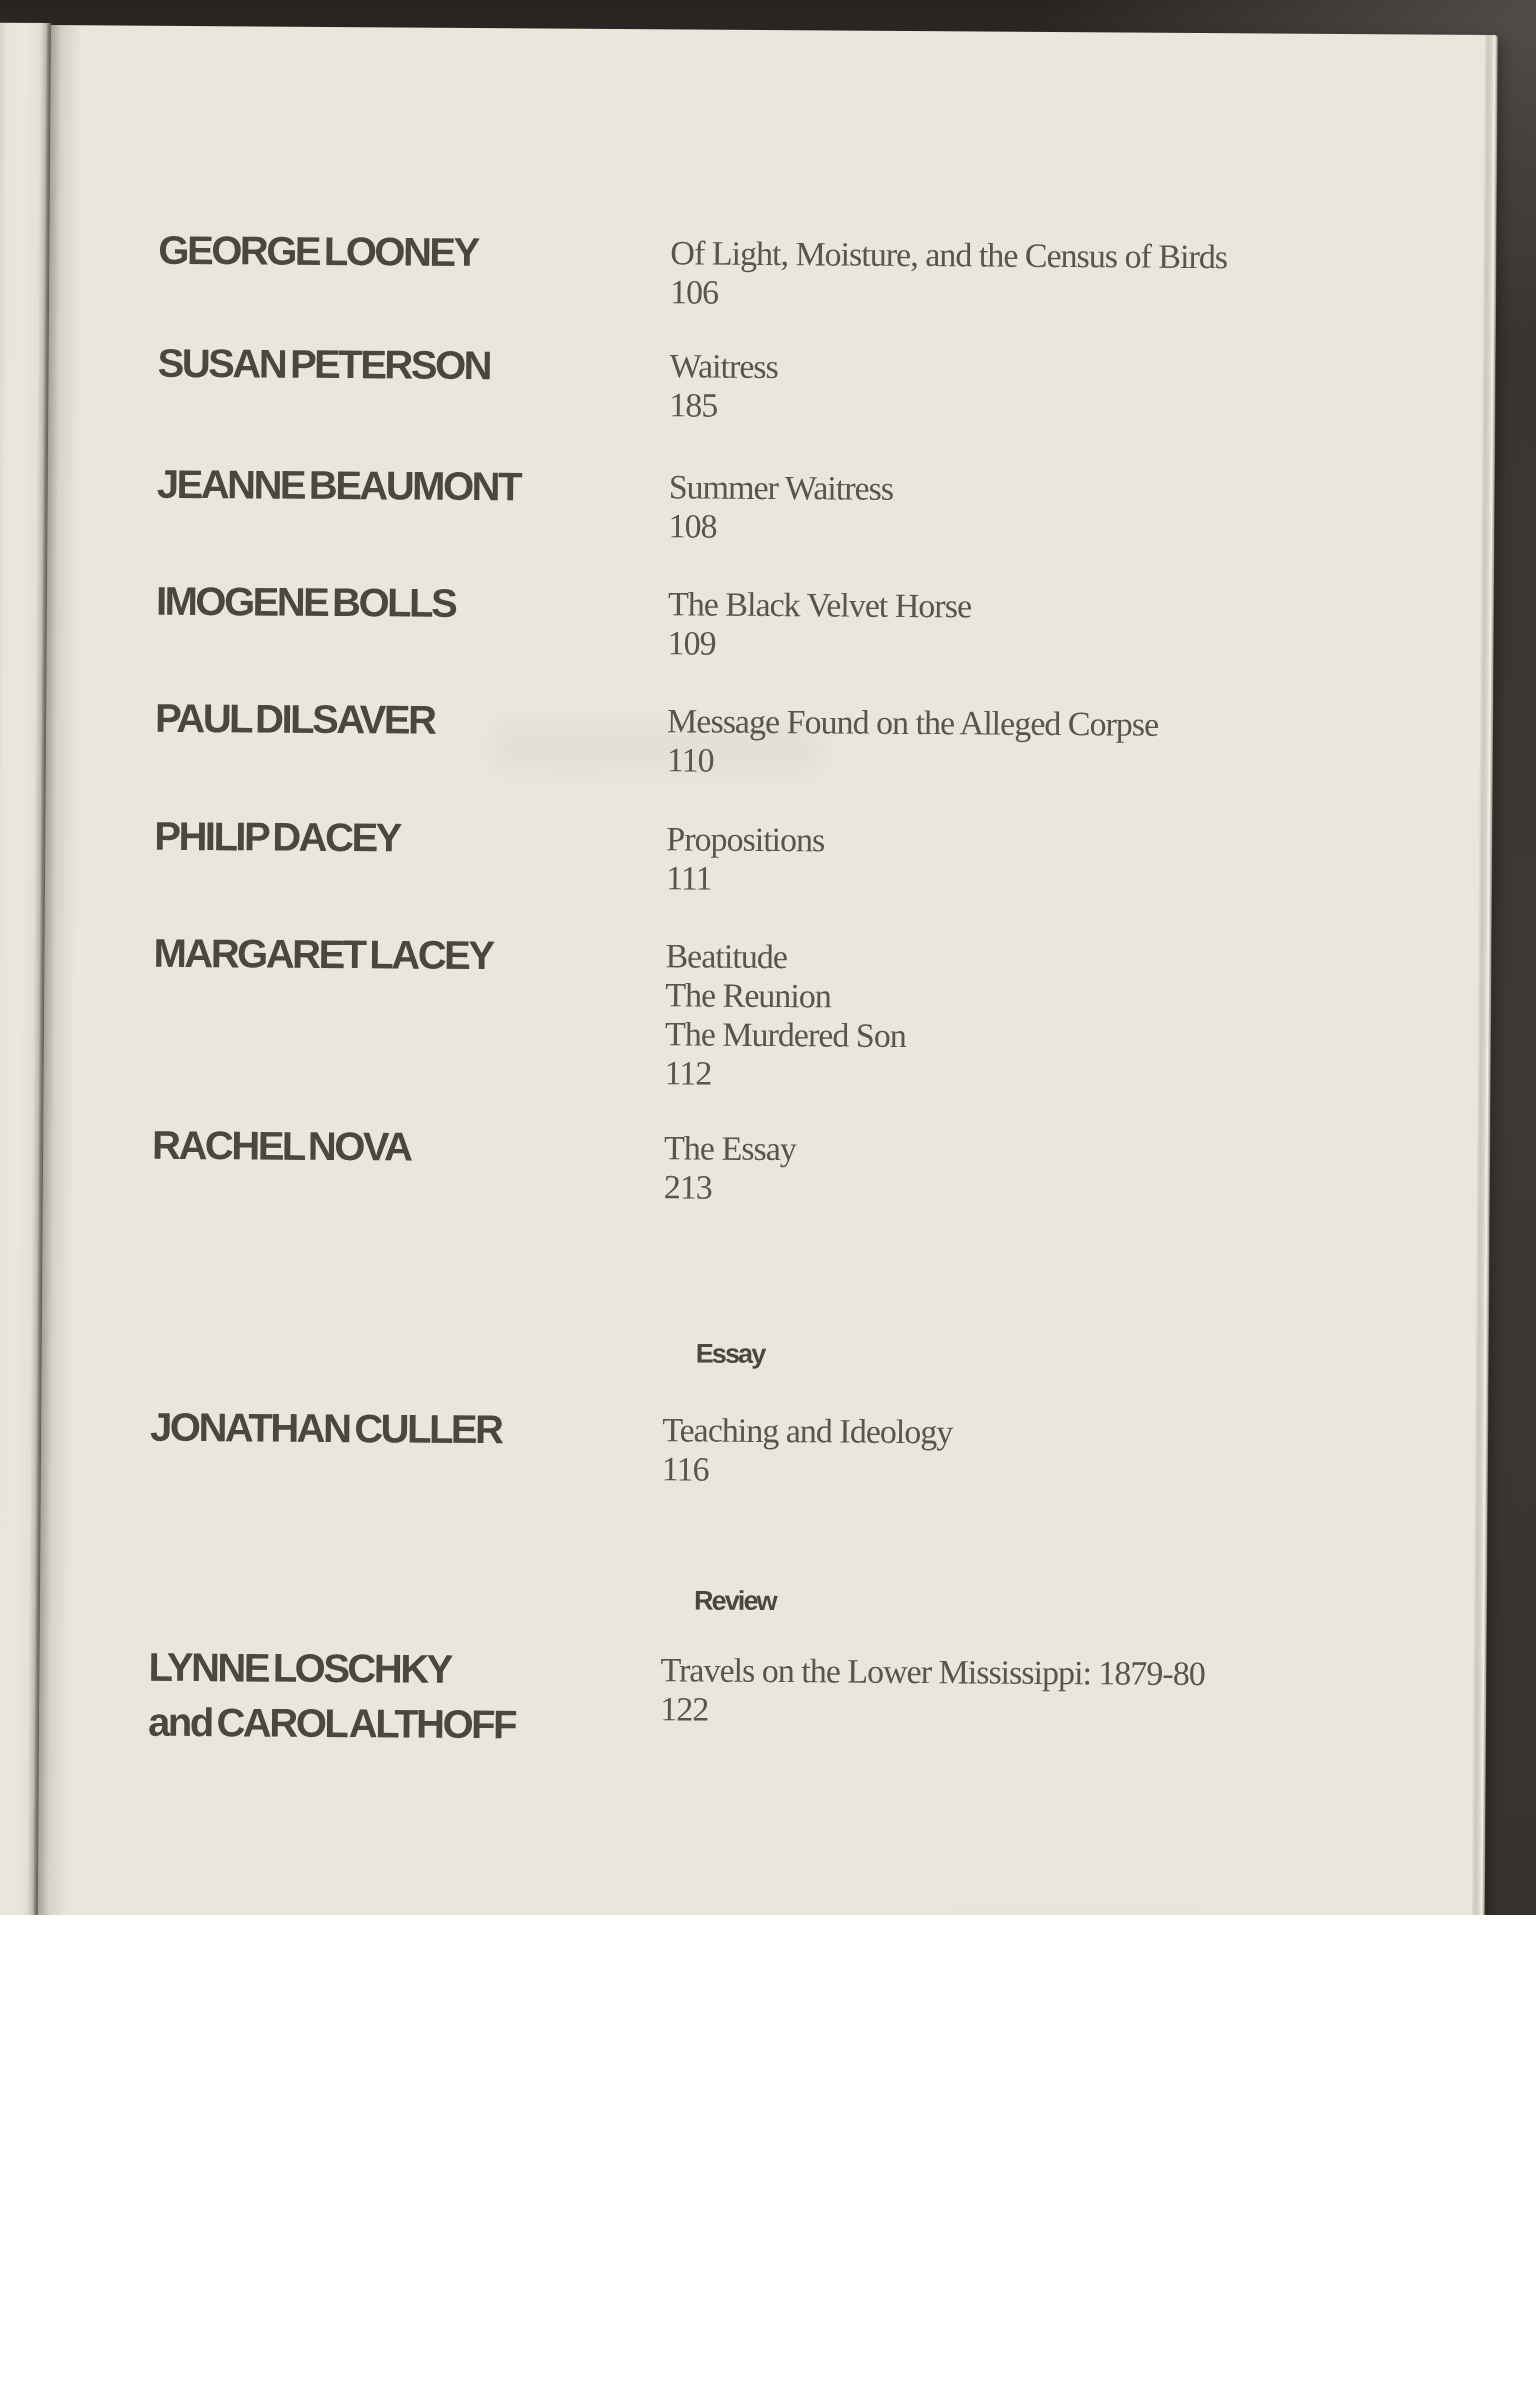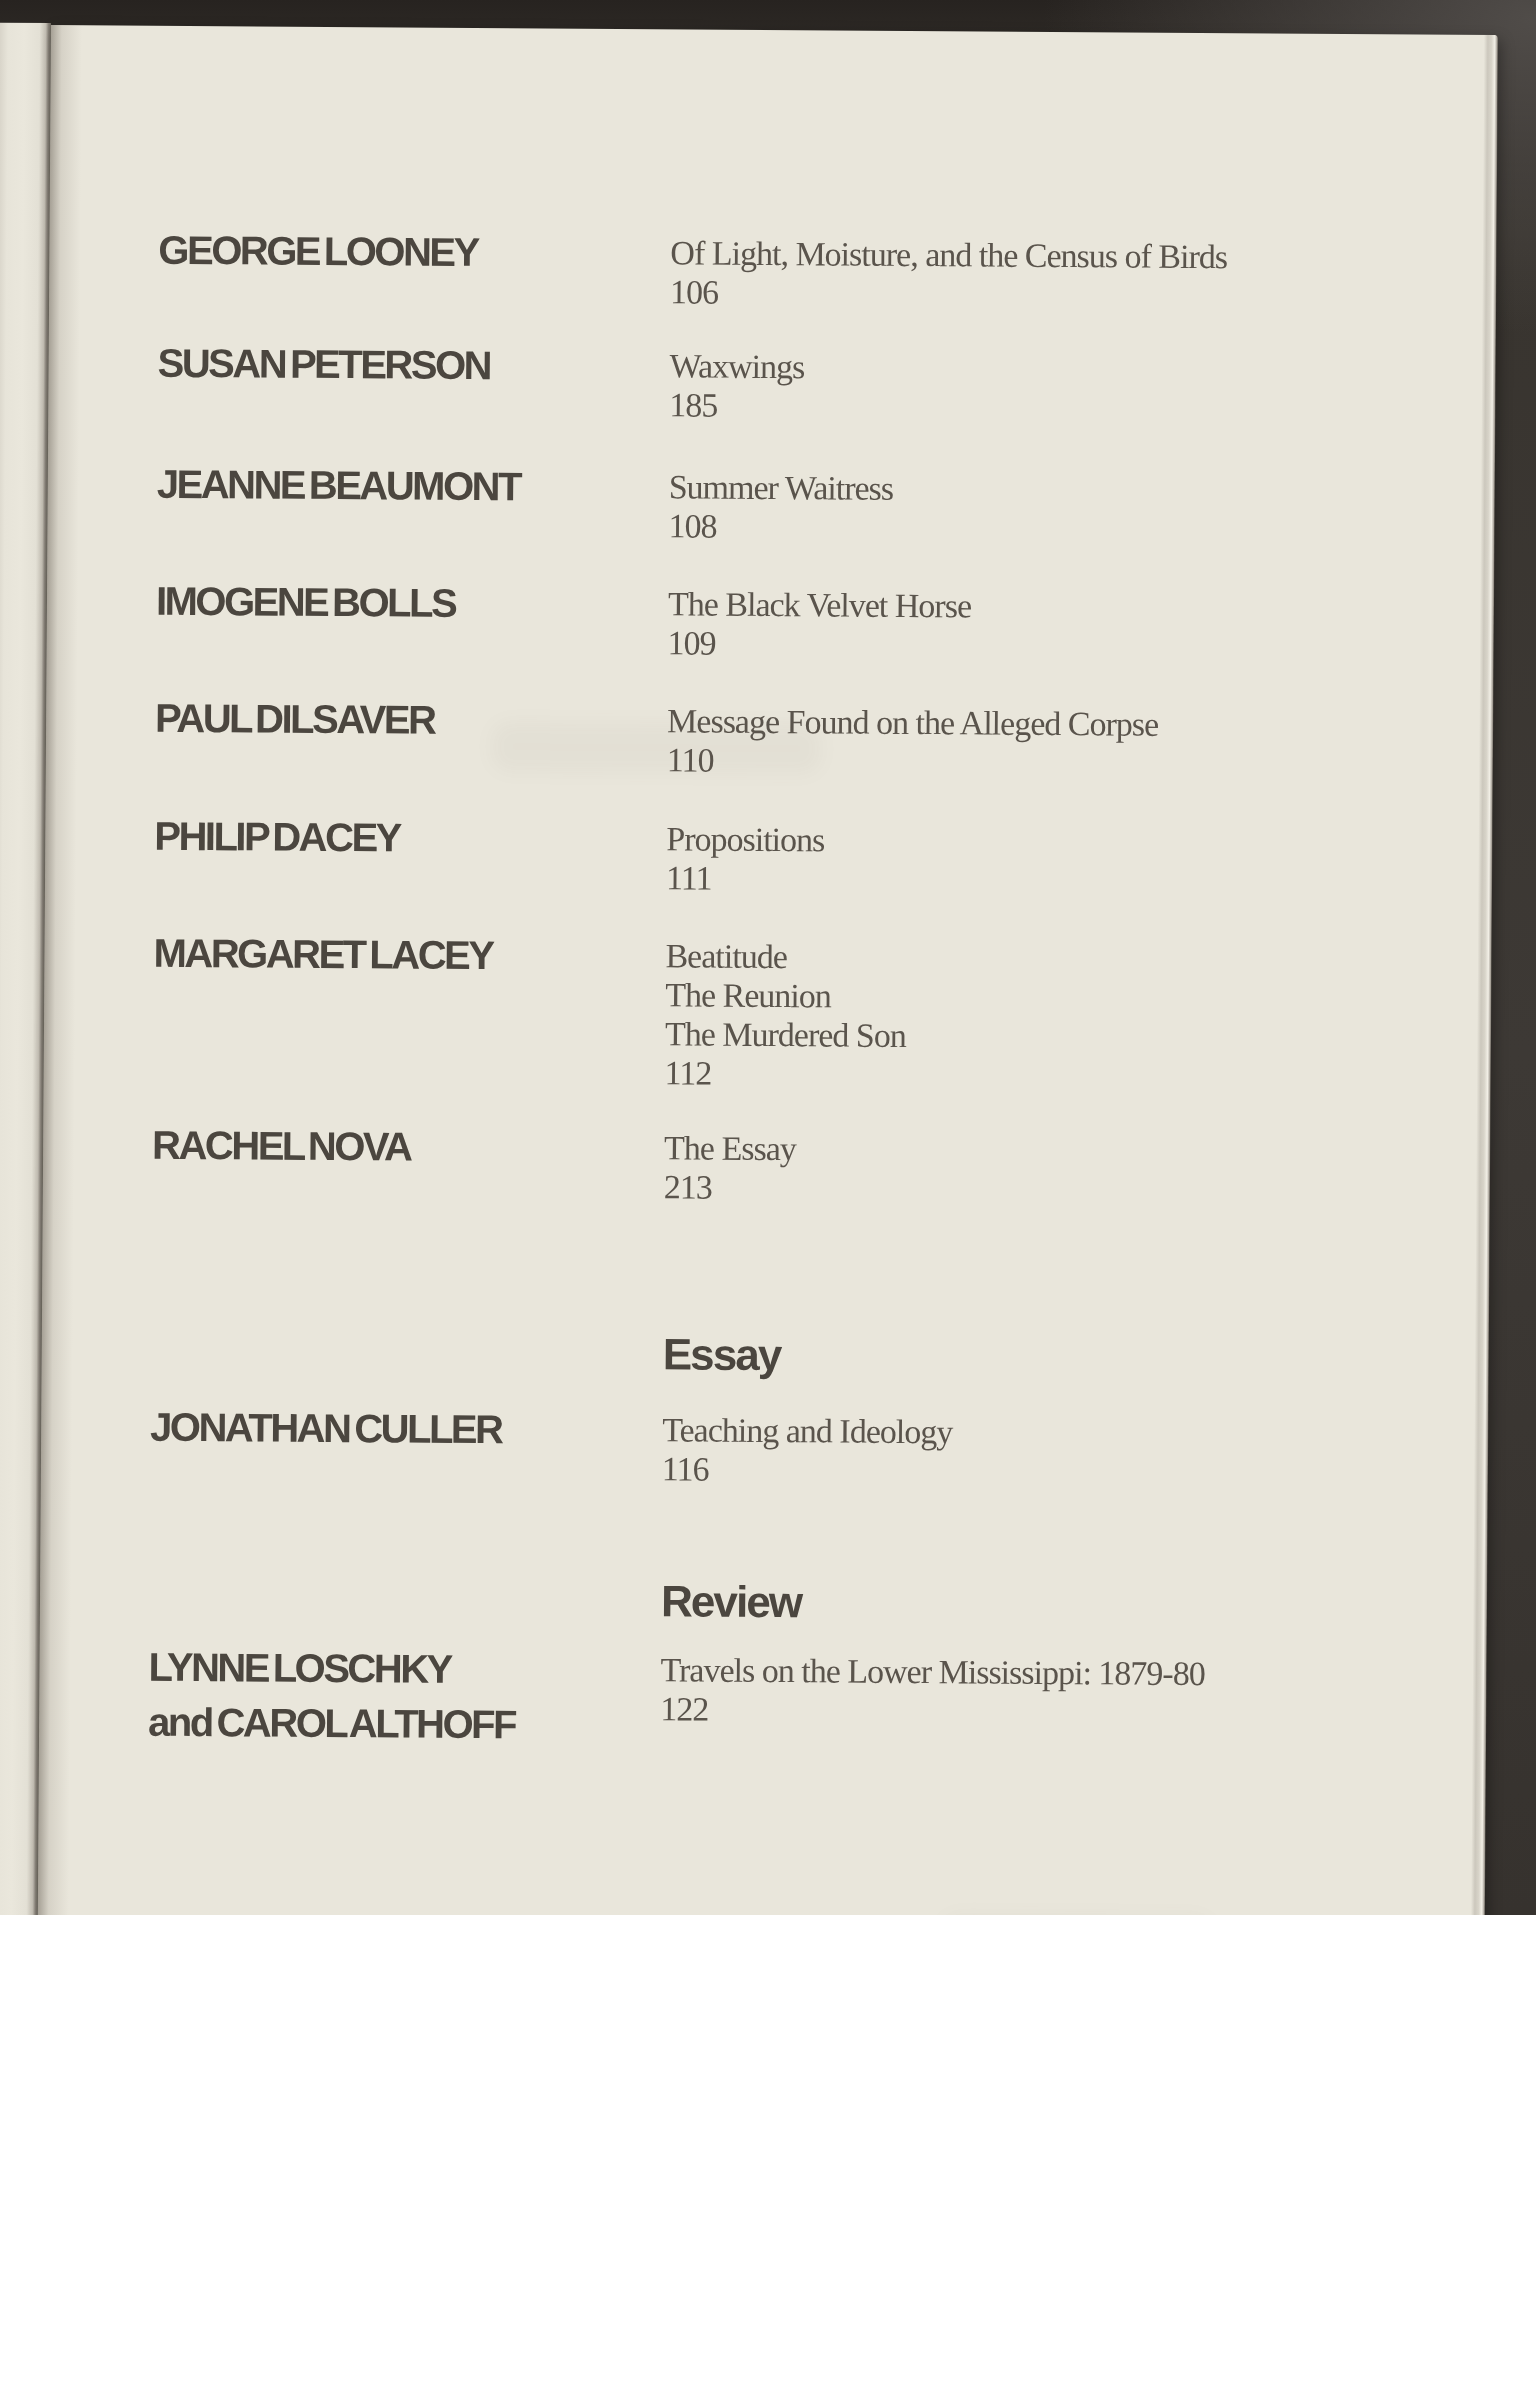--- a/index.html
+++ b/index.html
@@ -112,24 +112,24 @@
     font-weight: 400;
     font-size: 34px;
     line-height: 39px;
     letter-spacing: -1px;
     color: var(--ink-serif, #5a544c);
     white-space: nowrap;
   }
 
   .heading {
     position: absolute;
-    left: 621px;
+    left: 654px;
     font-family: "Liberation Sans", sans-serif;
     font-weight: 700;
-    font-size: 44px;
+    font-size: 27px;
     line-height: 41px;
     letter-spacing: -1.9px;
     color: var(--ink-bold, #4b463f);
     white-space: nowrap;
   }
 
   .page-number {
     position: absolute;
     left: 649px;
     top: 2181px;
@@ -181,21 +181,21 @@
           <div class="works">
             <div class="title-line">Of Light, Moisture, and the Census of Birds</div>
             <div class="page-ref">106</div>
           </div>
         </div>
         <div class="entry" style="top: 317px;">
           <div class="authors">
             <div class="author-line">SUSAN PETERSON</div>
           </div>
           <div class="works">
-            <div class="title-line">Waxwings</div>
+            <div class="title-line">Waitress</div>
             <div class="page-ref">185</div>
           </div>
         </div>
         <div class="entry" style="top: 438px;">
           <div class="authors">
             <div class="author-line">JEANNE BEAUMONT</div>
           </div>
           <div class="works">
             <div class="title-line">Summer Waitress</div>
             <div class="page-ref">108</div>

